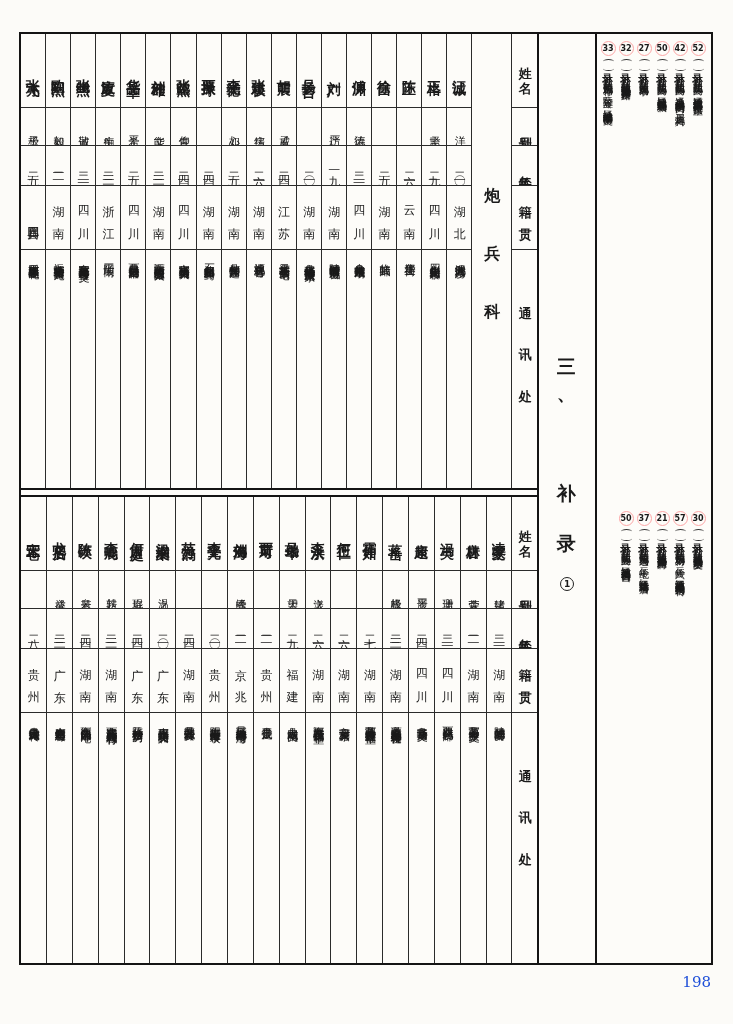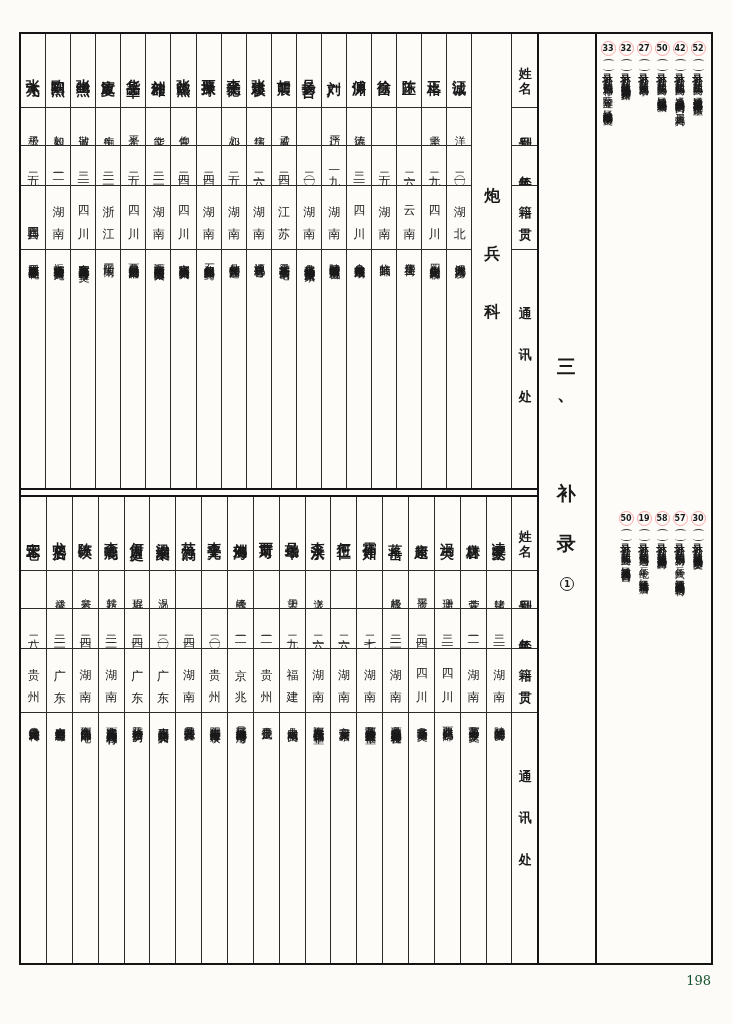--- a/index.html
+++ b/index.html
@@ -83,21 +83,21 @@
   .arc-close { border-bottom: 1.4px solid #333; border-radius: 0 0 100% 100%; margin-top:1px; }
   .fn-label { writing-mode: vertical-rl; text-orientation: upright; font-size: 10.5px; font-weight: bold; }
   .fn-text {
     writing-mode: vertical-rl; text-orientation: upright;
     font-size: 10px; line-height: 1.1; letter-spacing: 0.5px; margin-top: 3px;
   }
   
   .page-number {
     position: absolute; right: 22px; top: 973px;
     font-family: "DejaVu Serif", "Liberation Serif", serif;
-    font-size: 13px; color: #14532d; text-align: right;
+    font-size: 15px; color: #1d4ed8; text-align: right;
   }
 </style>
 </head>
 <body>
 
 <div class="frame">
 
   <div class="tables-area">
 
     <div class="table table-top" id="table-top">
@@ -838,28 +838,28 @@
           <div class="fn-text">照片说明通讯处为綦江县赶水乡交。</div>
         </div>
         <div class="fn-col">
           <div class="fn-num">57</div>
           <div class="arc arc-open"></div>
           <div class="fn-label">补录</div>
           <div class="arc arc-close"></div>
           <div class="fn-text">照片说明别号为树勋，年龄二六，通讯处耒阳县城西李氏宗祠转。</div>
         </div>
         <div class="fn-col">
-          <div class="fn-num">58</div>
+          <div class="fn-num">21</div>
           <div class="arc arc-open"></div>
           <div class="fn-label">补录</div>
           <div class="arc arc-close"></div>
           <div class="fn-text">照片说明通讯处为南康县塘江卢村。</div>
         </div>
         <div class="fn-col">
-          <div class="fn-num">19</div>
+          <div class="fn-num">37</div>
           <div class="arc arc-open"></div>
           <div class="fn-label">补录</div>
           <div class="arc arc-close"></div>
           <div class="fn-text">照片说明别号为逸民，年龄二七，通讯处诸暨草塔转马店。</div>
         </div>
         <div class="fn-col">
           <div class="fn-num">50</div>
           <div class="arc arc-open"></div>
           <div class="fn-label">补录</div>
           <div class="arc arc-close"></div>

